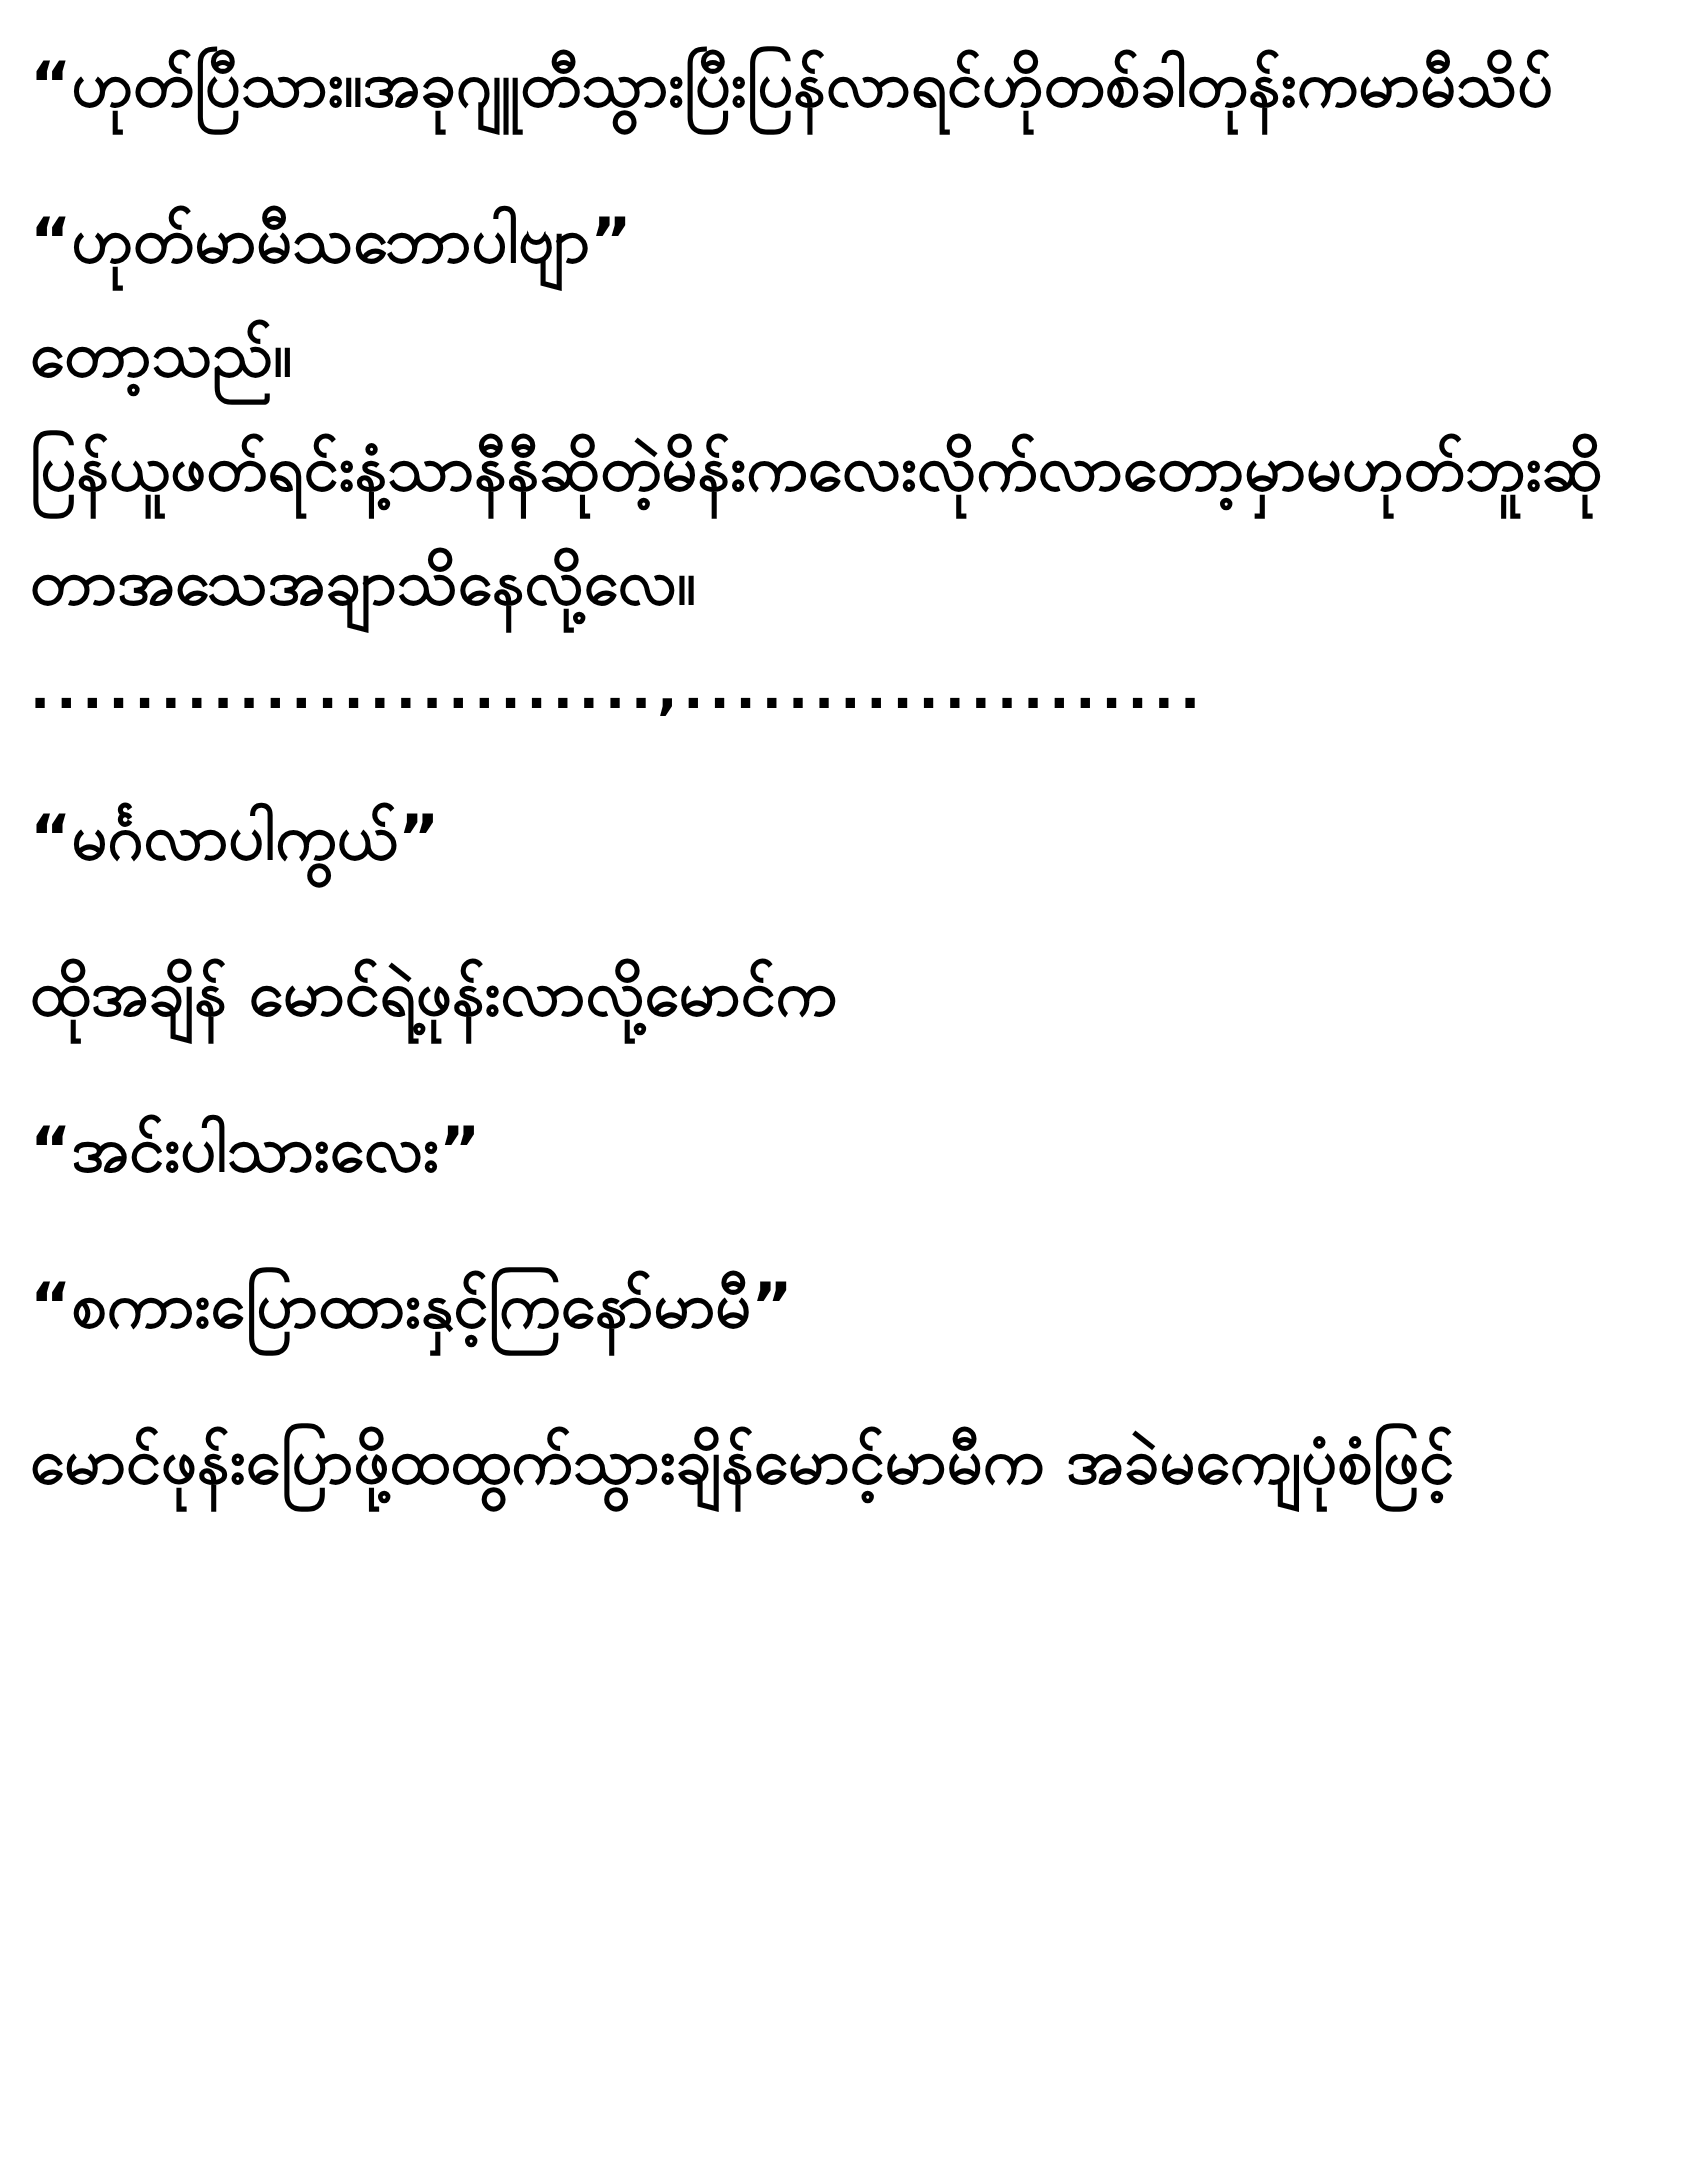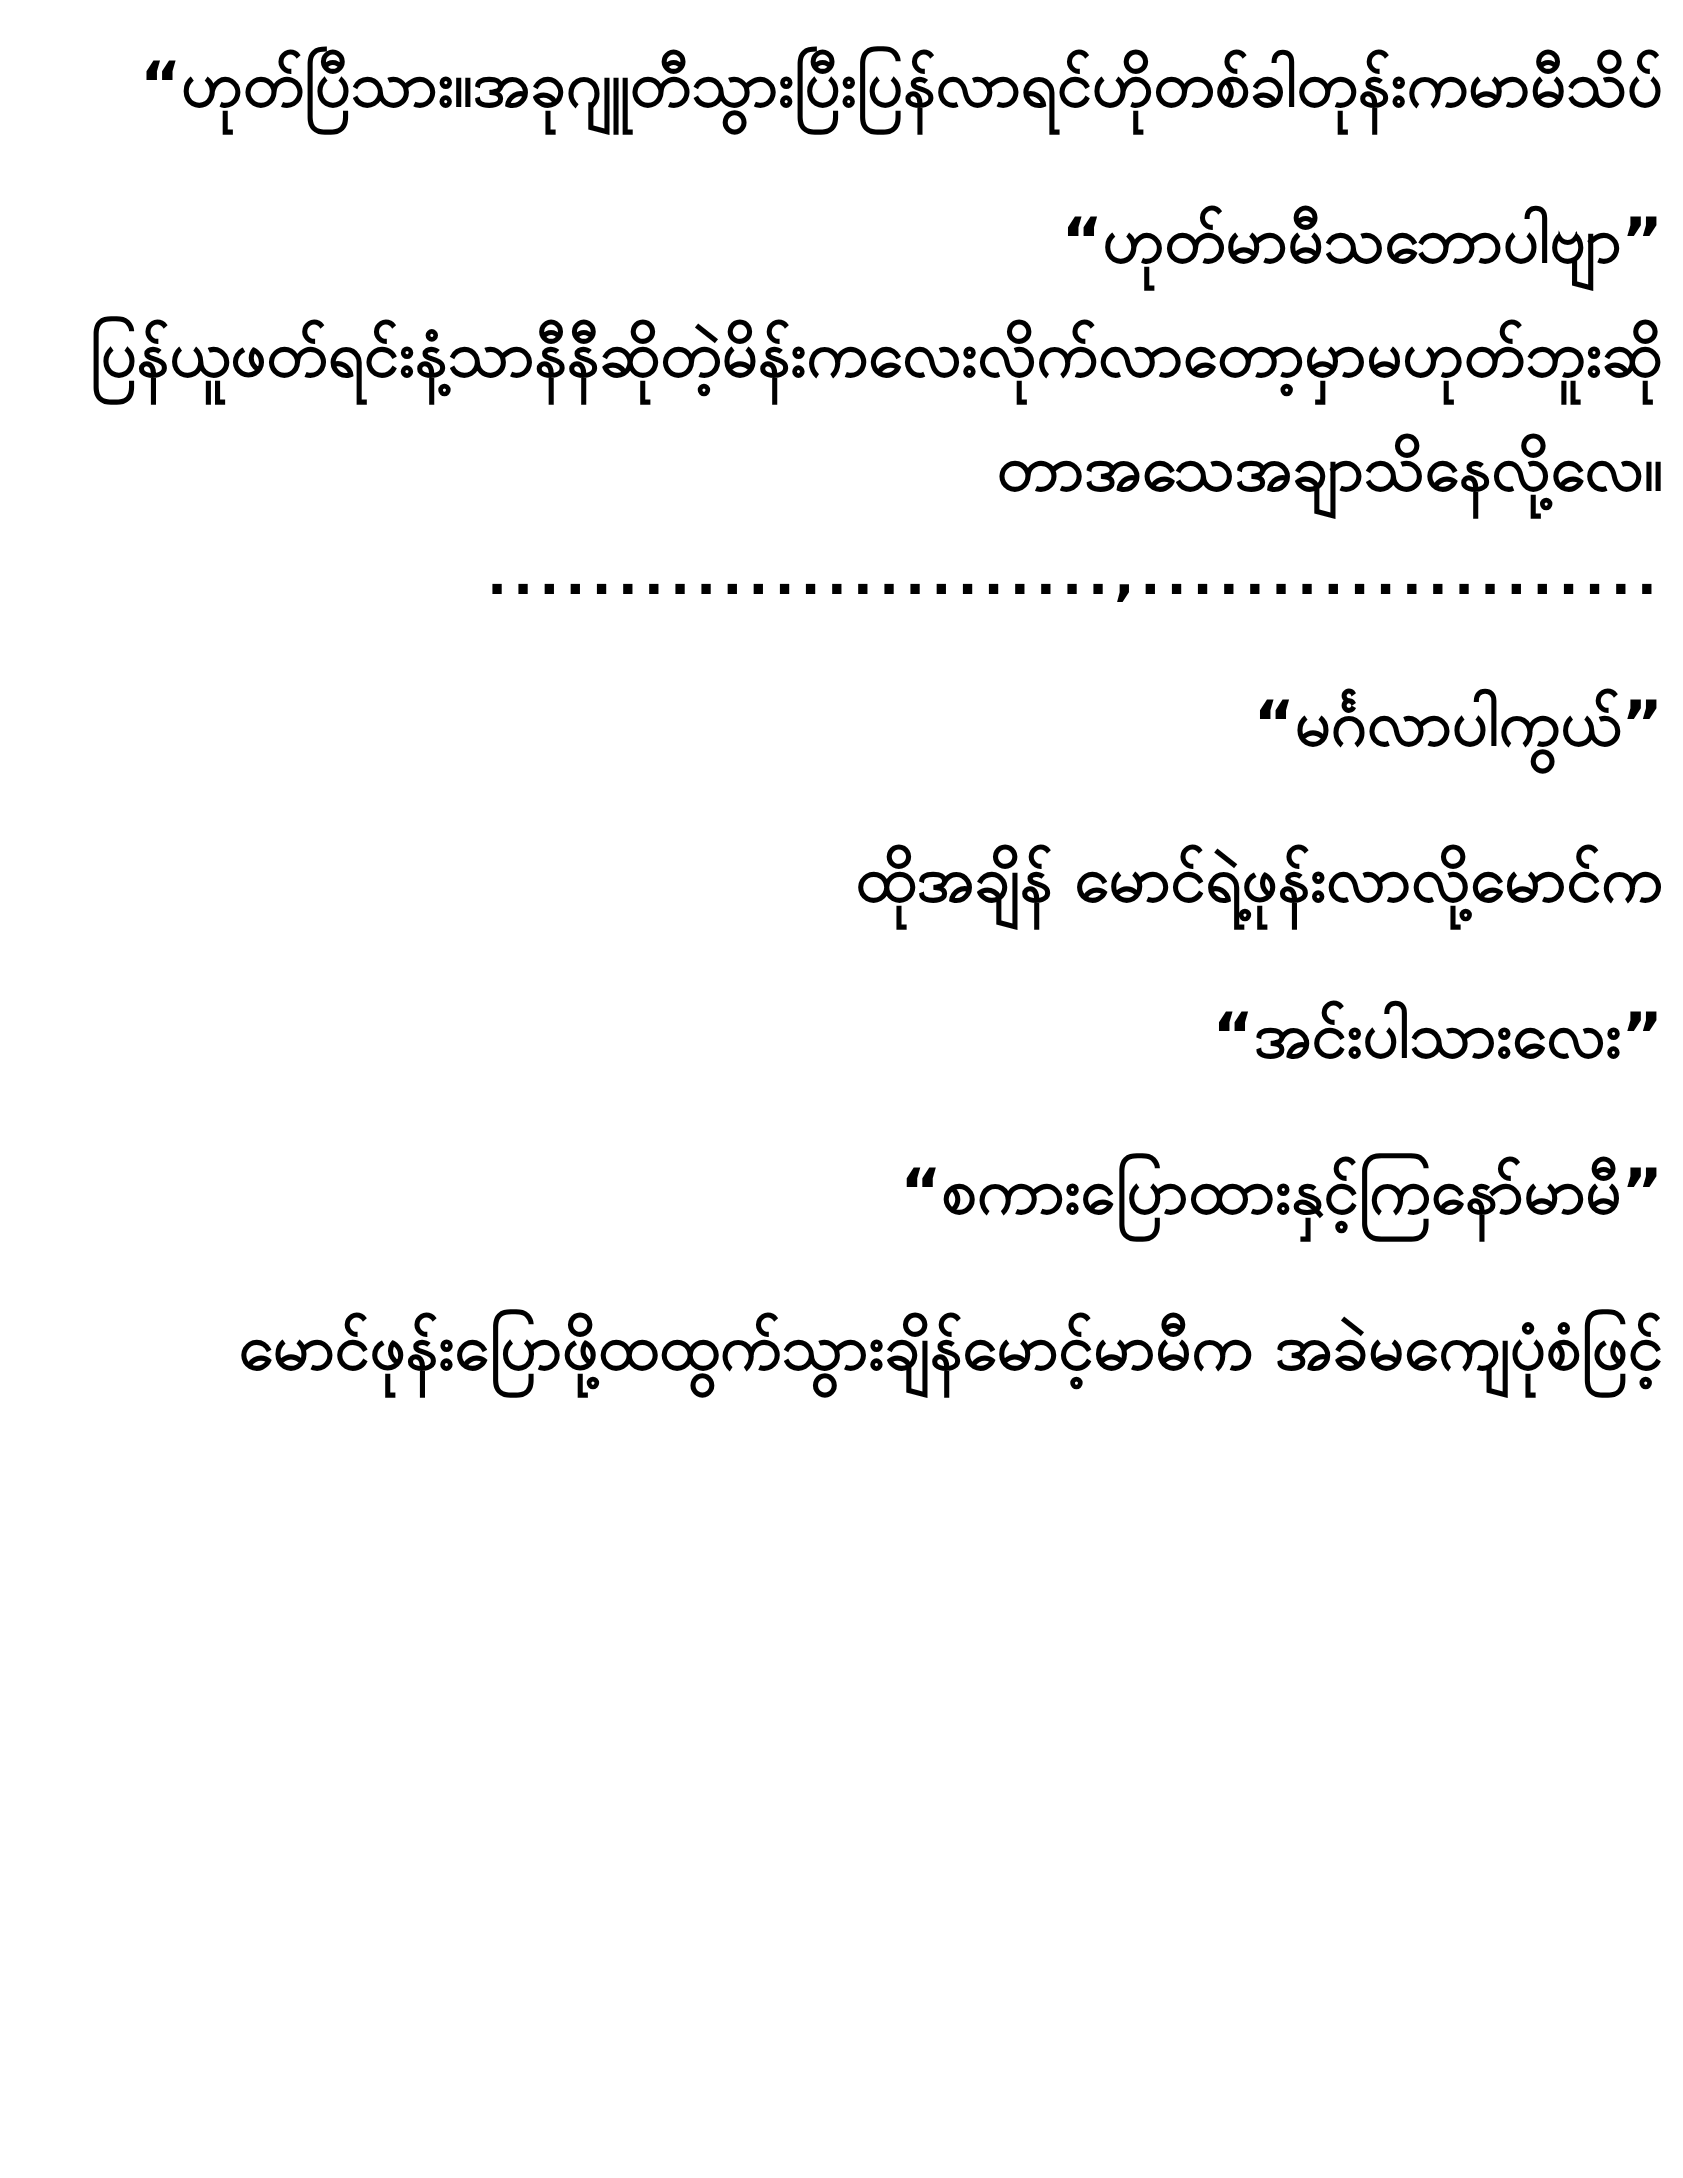--- a/index.html
+++ b/index.html
@@ -20,21 +20,20 @@
     padding: 28px 20px 0 30px;
     color: #000000;
   }
   .line {
     font-size: 63px;
     font-weight: 700;
     line-height: 114px;
     white-space: nowrap;
     letter-spacing: 0px;
     color: #000000;
-    text-align: right;
   }
   
   .para {
     margin-top: 42px;
   }
   .para-first {
     margin-top: 0;
   }
   
   .dots {
@@ -42,20 +41,21 @@
     line-height: 99px;
     letter-spacing: 6px;
   }
 </style>
 </head>
 <body>
 
 <div class="page">
   <div class="line para para-first">“ဟုတ်ပြီသား။အခုဂျူတီသွားပြီးပြန်လာရင်ဟိုတစ်ခါတုန်းကမာမီသိပ်</div>
   <div class="line para">“ဟုတ်မာမီသဘောပါဗျာ”</div>
+  <div class="line">တော့သည်။</div>
   <div class="line">ပြန်ယူဖတ်ရင်းနံ့သာနီနီဆိုတဲ့မိန်းကလေးလိုက်လာတော့မှာမဟုတ်ဘူးဆို</div>
   <div class="line">တာအသေအချာသိနေလို့လေ။</div>
   <div class="line dots">........................,....................</div>
   <div class="line para">“မင်္ဂလာပါကွယ်”</div>
   <div class="line para">ထိုအချိန် မောင်ရဲ့ဖုန်းလာလို့မောင်က</div>
   <div class="line para">“အင်းပါသားလေး”</div>
   <div class="line para">“စကားပြောထားနှင့်ကြနော်မာမီ”</div>
   <div class="line para">မောင်ဖုန်းပြောဖို့ထထွက်သွားချိန်မောင့်မာမီက အခဲမကျေပုံစံဖြင့်</div>
 </div>
 

